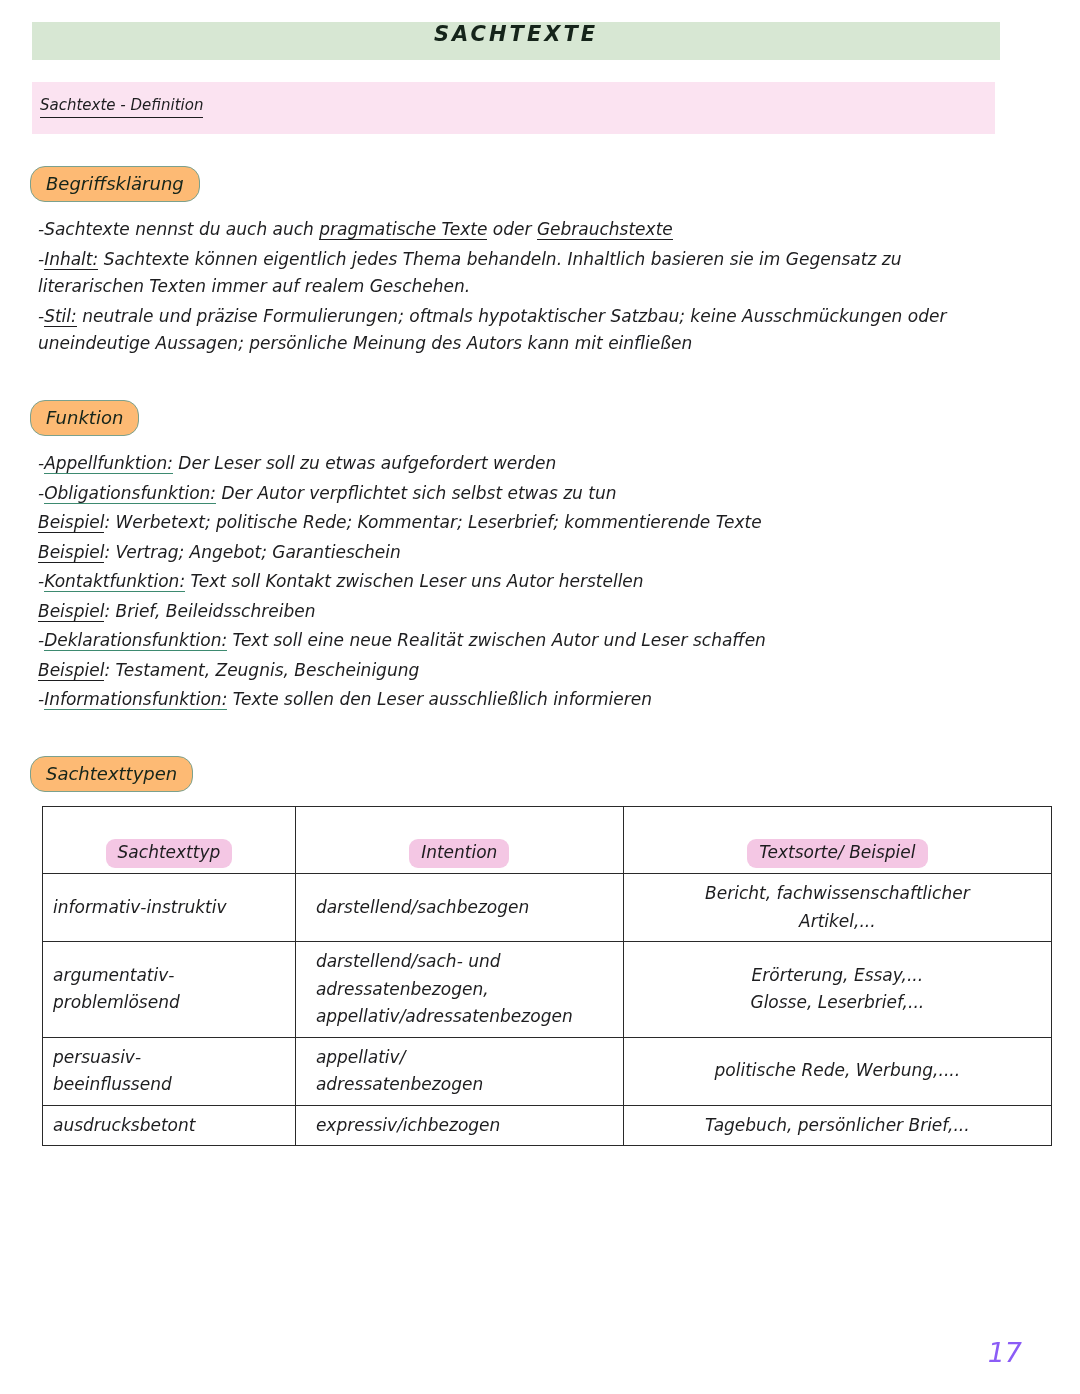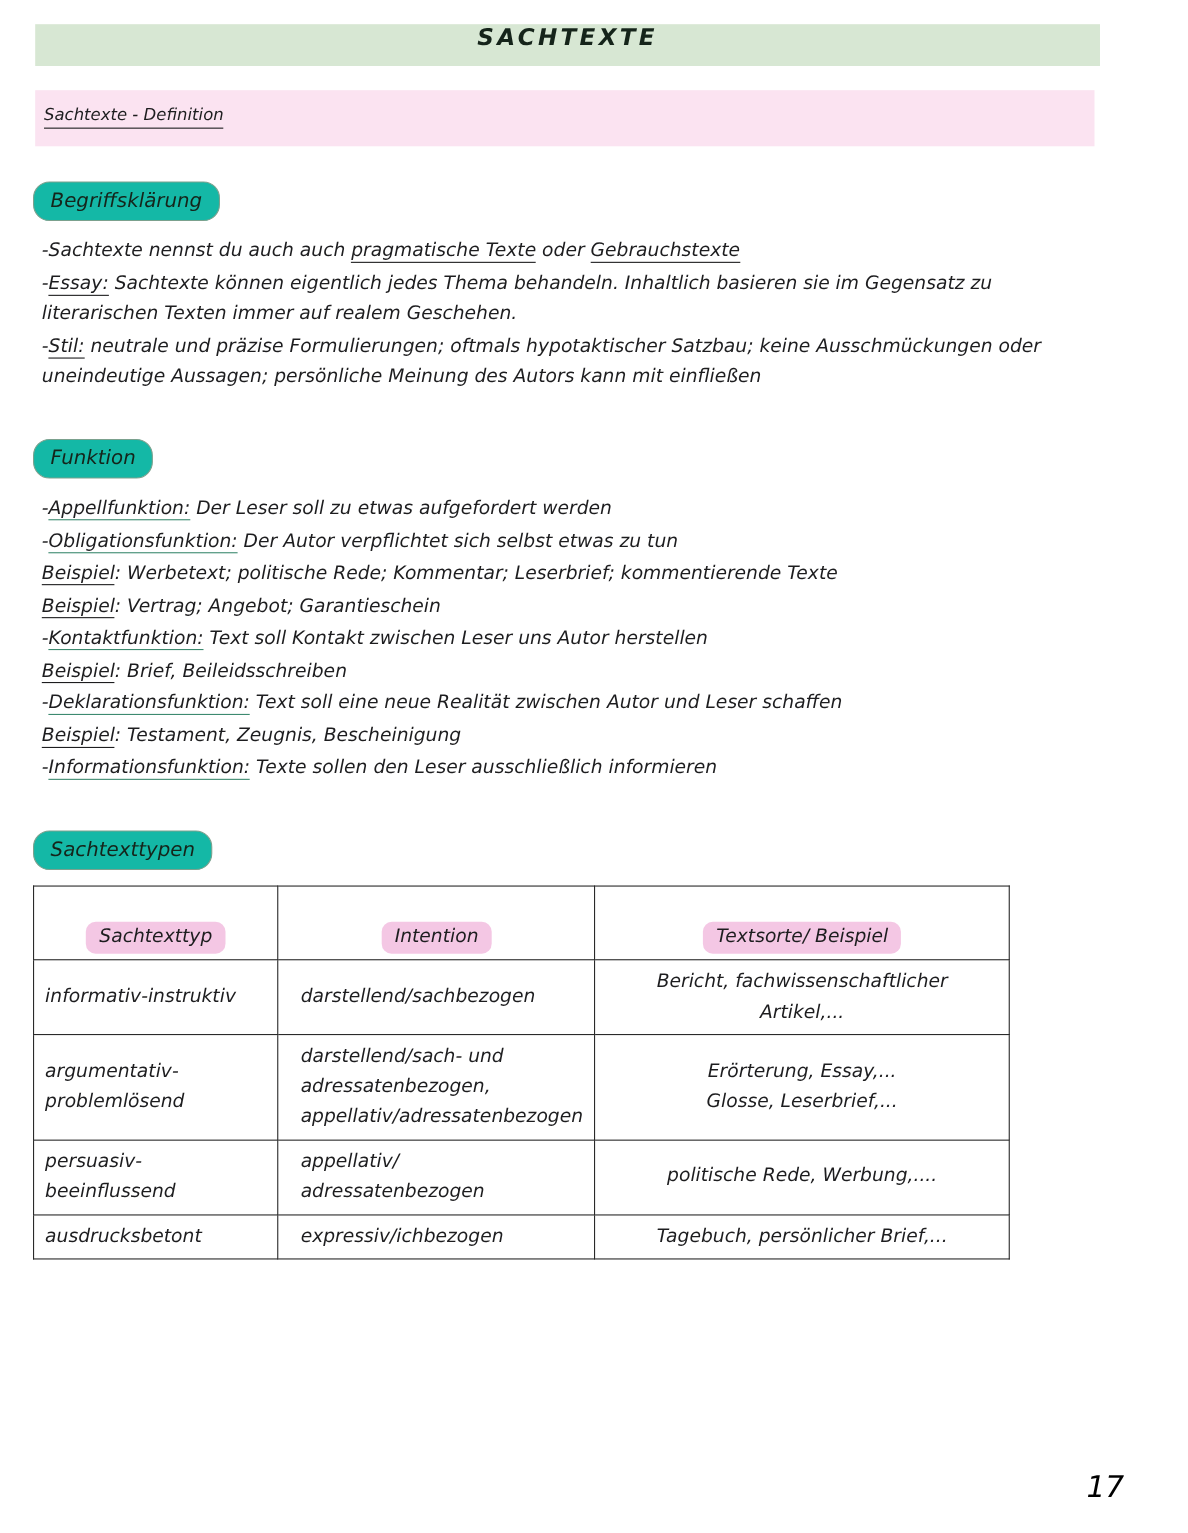--- a/index.html
+++ b/index.html
@@ -35,37 +35,37 @@
     margin-bottom: 4px;
   }
   .main {
     margin: 0 88px 0 30px;
     font-size: 17px;
     line-height: 1.62;
   }
   .pill {
     display: inline-block;
     margin-top: 32px;
-    background: #14b8a6;
+    background: #fdba74;
     border: 1.5px solid #7ba18e;
     border-radius: 15px;
     padding: 2px 15px 3px 15px;
     font-size: 18px;
     color: #15241a;
   }
   .pill.tight { margin-top: 40px; }
   .lines { margin-top: 14px; }
   .lines p { margin: 2px 0 2px 8px; }
   .u { padding-bottom: 0px; }
   .ub { border-bottom: 1.6px solid #1d1d1f; }
   .ug { border-bottom: 1.8px solid #3d8a70; }
   table.types {
-    margin: 14px 0 0 0;
+    margin: 14px 0 0 12px;
     border-collapse: collapse;
-    width: 888px;
+    width: 1010px;
     font-size: 17px;
   }
   table.types th, table.types td {
     border: 1.6px solid #2a2a2a;
     padding: 6px 10px;
     white-space: pre-line;
     vertical-align: middle;
   }
   table.types th { font-weight: 400; text-align: center; padding: 5px 10px; }
   table.types .hl {
@@ -77,42 +77,42 @@
   table.types col.c1 { width: 222px; }
   table.types col.c2 { width: 264px; }
   table.types col.c3 { width: 376px; }
   table.types td.c1 { }
   table.types td.c2 { text-align: left; padding-left: 20px; }
   table.types td.c3 { text-align: center; }
   .page-number {
     position: absolute;
     right: 58px; bottom: 26px;
     font-size: 27px;
-    color: #000000;
+    color: #8b5cf6;
   }
 </style>
 </head>
 <body>
 
 <div class="title-bar">
   <span class="title">SACHTEXTE</span>
 </div>
 
 <div class="def-box">
   <span class="def-heading">Sachtexte - Definition</span>
 </div>
 
 <div class="main">
 
   <span class="pill">Begriffsklärung</span>
   <div class="lines">
 
       <p><span>-Sachtexte nennst du auch auch </span><span class="u ub">pragmatische Texte</span><span> oder </span><span class="u ub">Gebrauchstexte</span></p>
 
-      <p><span>-</span><span class="u ub">Essay:</span><span> Sachtexte können eigentlich jedes Thema behandeln. Inhaltlich basieren sie im Gegensatz zu literarischen Texten immer auf realem Geschehen.</span></p>
+      <p><span>-</span><span class="u ub">Inhalt:</span><span> Sachtexte können eigentlich jedes Thema behandeln. Inhaltlich basieren sie im Gegensatz zu literarischen Texten immer auf realem Geschehen.</span></p>
 
       <p><span>-</span><span class="u ub">Stil:</span><span> neutrale und präzise Formulierungen; oftmals hypotaktischer Satzbau; keine Ausschmückungen oder uneindeutige Aussagen; persönliche Meinung des Autors kann mit einfließen</span></p>
 
     </div>
 
   <span class="pill tight">Funktion</span>
   <div class="lines">
 
       <p><span>-</span><span class="u ug">Appellfunktion:</span><span> Der Leser soll zu etwas aufgefordert werden</span></p>
 

